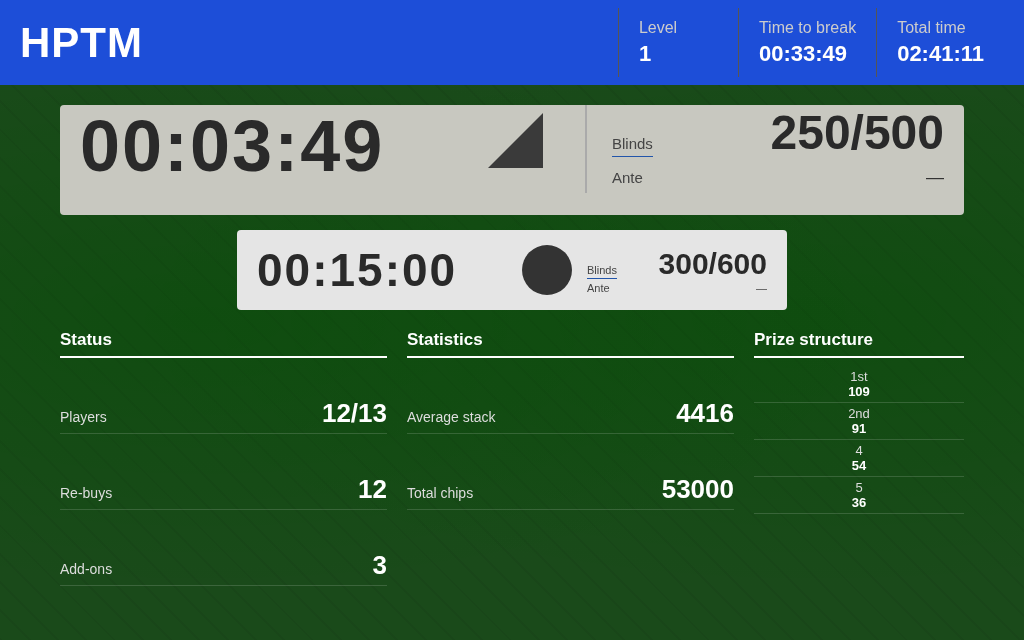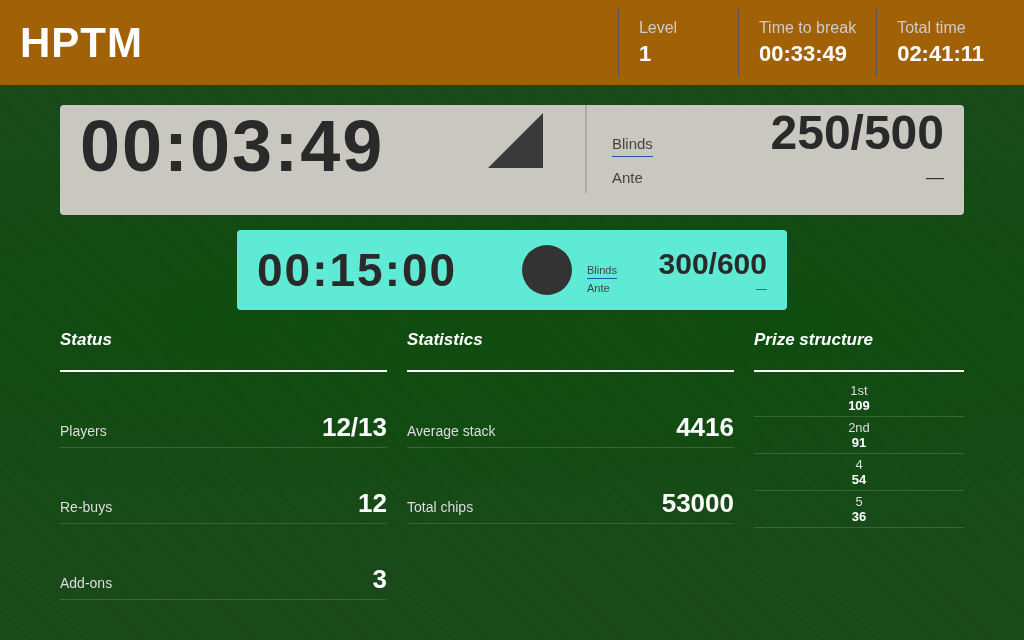--- a/index.html
+++ b/index.html
@@ -12,21 +12,21 @@
         radial-gradient(ellipse at 20% 50%, rgba(0,80,0,0.4) 0%, transparent 60%),
         radial-gradient(ellipse at 80% 50%, rgba(0,80,0,0.4) 0%, transparent 60%),
         repeating-linear-gradient(45deg, rgba(0,0,0,0.05) 0px, rgba(0,0,0,0.05) 2px, transparent 2px, transparent 20px);
       font-family: Arial, Helvetica, sans-serif;
       color: white;
       overflow: hidden;
     }
 
     
     .header {
-      background-color: #a16207;
+      background-color: #1d4ed8;
       height: 85px;
       display: flex;
       align-items: center;
       padding: 8px 20px;
     }
 
     .app-title {
       font-size: 42px;
       font-weight: bold;
       color: white;
@@ -136,21 +136,21 @@
       margin-top: 4px;
     }
 
     .ante-dash {
       font-size: 18px;
       color: #333;
     }
 
     
     .timer-panel-small {
-      background-color: #5eead4;
+      background-color: #e5e5e5;
       border-radius: 4px;
       display: flex;
       align-items: center;
       height: 80px;
       margin-bottom: 20px;
       padding: 0 20px;
       width: 550px;
       margin-left: auto;
       margin-right: auto;
     }
@@ -207,23 +207,22 @@
 
     .stat-section {
       flex: 1;
     }
 
     .stat-section-title {
       font-size: 17px;
       font-weight: bold;
       color: white;
       border-bottom: 2px solid white;
-      padding-bottom: 20px;
+      padding-bottom: 6px;
       margin-bottom: 8px;
-      font-style: italic;
     }
 
     .stat-row {
       display: flex;
       justify-content: space-between;
       align-items: baseline;
       padding: 4px 0;
       border-bottom: 1px solid rgba(255,255,255,0.15);
       margin-top: 36px;
     }

